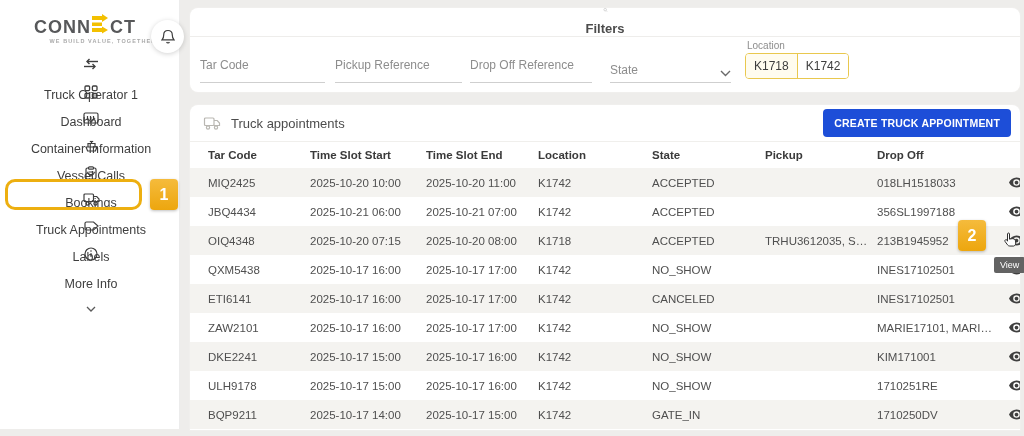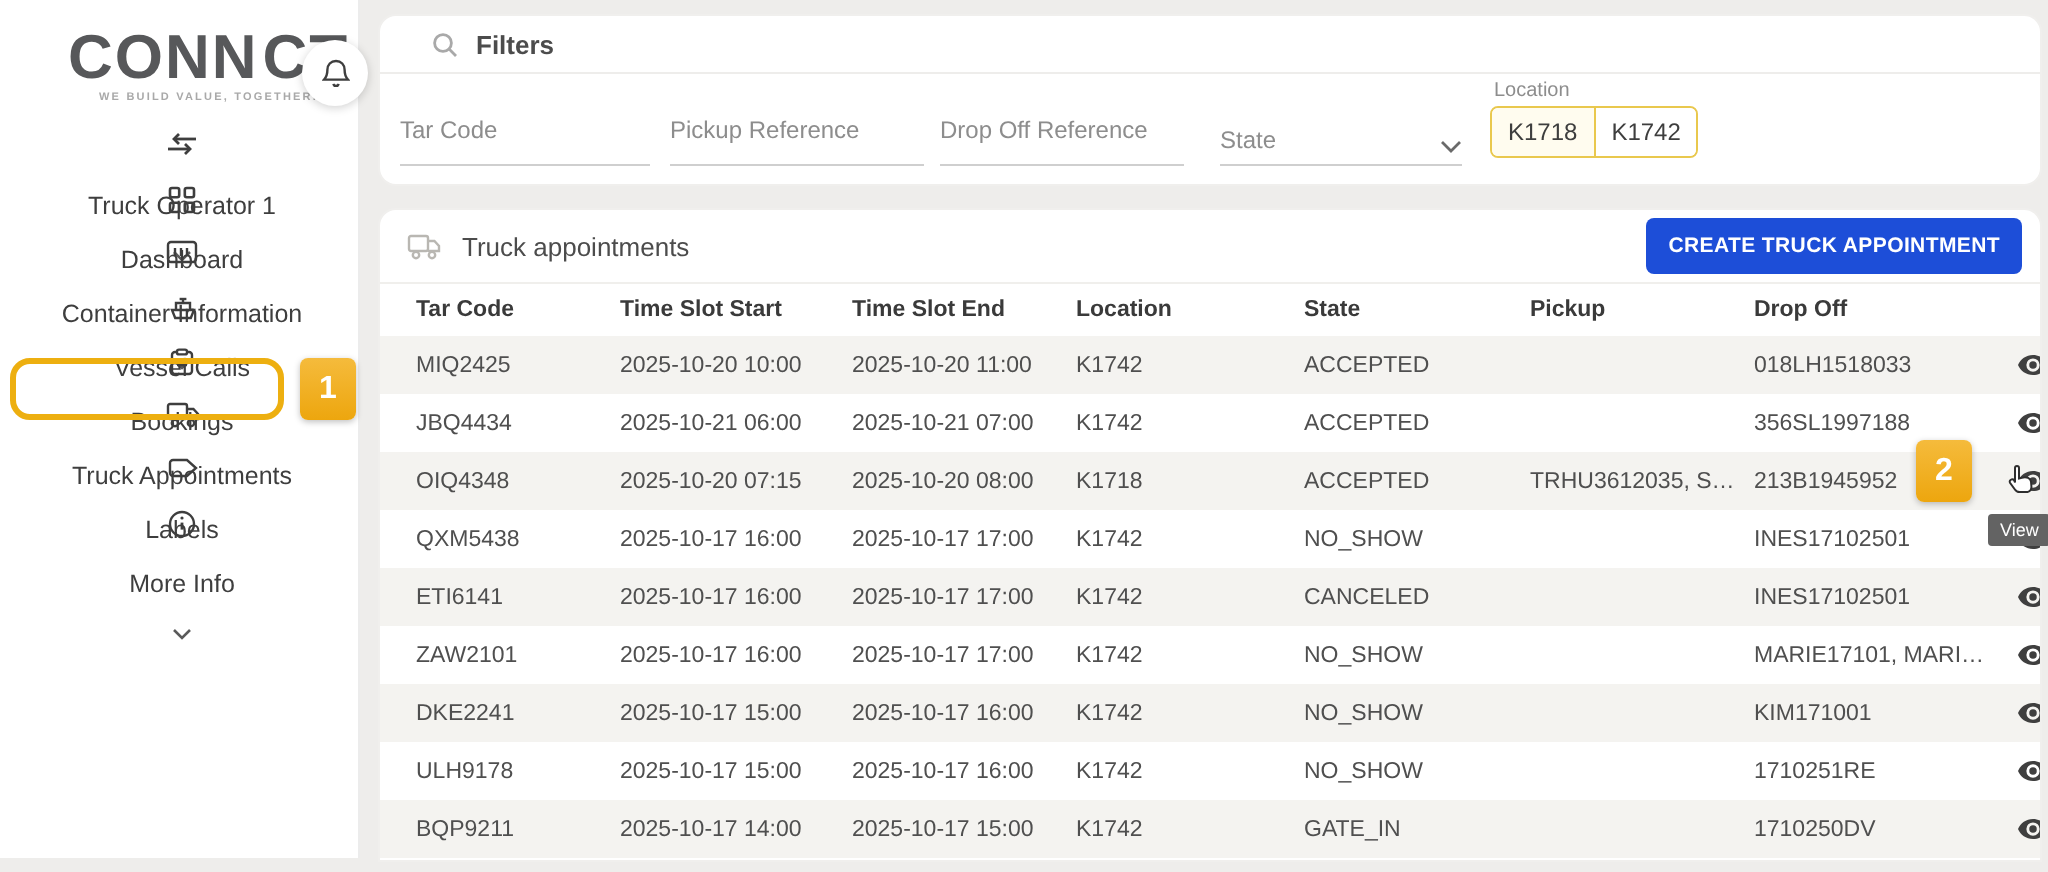--- a/index.html
+++ b/index.html
@@ -2,35 +2,35 @@
 <html><head>
 <meta charset="utf-8">
 <style>
   * { margin:0; padding:0; box-sizing:border-box; }
   html,body { width:1024px; height:436px; }
   body { font-family:"Liberation Sans", sans-serif; background:#eeedeb; overflow:hidden; position:relative; }
 
   
   .sidebar { position:absolute; left:0; top:0; width:180px; height:429px; background:#fff; border-right:1px solid #ececec; z-index:2; }
   .logo-wrap { padding:13px 18px 4px 34px; }
-  .logo-row { display:flex; align-items:baseline; font-weight:bold; font-size:31px; letter-spacing:1px; color:#57585a; line-height:1;text-align:right; }
+  .logo-row { display:flex; align-items:baseline; font-weight:bold; font-size:18px; letter-spacing:1px; color:#57585a; line-height:1;text-align:right; }
   .logo-row svg { margin:0 1px; position:relative; top:1px; }
   .tagline { font-size:5.5px; color:#a9a9a9; letter-spacing:1.1px; text-align:right; margin-top:2px; padding-right:2px; font-weight:bold; }
   .nav { margin-top:10px; }
   .nav-item { position:relative; display:flex; align-items:center; gap:13px; height:27px; padding:0 14px 0 17px; font-size:12.5px; color:#3e3e3e; cursor:pointer;flex-direction:column; }
   .nav-item .ic { width:17px; display:flex; justify-content:center; flex:0 0 17px; }
   .nav-item .lbl { flex:1; white-space:nowrap; }
   .chev { flex:0 0 10px; }
 
   
   .bell-btn { position:absolute; left:151px; top:20px; width:33px; height:33px; border-radius:50%; background:#fff; box-shadow:0 1px 5px rgba(0,0,0,.18); display:flex; align-items:center; justify-content:center; z-index:6; cursor:pointer; }
 
   
   .filter-card { position:absolute; left:190px; top:8px; width:830px; height:84px; background:#fff; border-radius:8px; box-shadow:0 0 0 1px #f0efed; z-index:1; }
-  .filter-head { height:29px; display:flex; align-items:center; gap:9px; padding:0 26px; border-bottom:1px solid #eeedeb; }
+  .filter-head { height:29px; display:flex; align-items:center; gap:9px; padding:0 13px; border-bottom:1px solid #eeedeb;flex-direction:column; }
   .filter-title { font-size:13px; color:#4c4c4c; font-weight:bold; }
   .filter-body { position:relative; height:54px; }
   .ffield { position:absolute; top:14px; height:32px; border-bottom:1px solid #cfcfcf; font-size:12px; color:#8d8d8d; cursor:text; }
   .ffield .flabel { padding-top:7px; }
   .f-tar { left:10px; width:125px; }
   .f-pick { left:145px; width:127px; }
   .f-drop { left:280px; width:122px; }
   .f-state { left:420px; width:121px; cursor:pointer; display:flex; justify-content:space-between; align-items:flex-end; padding-bottom:5px; }
   .f-state .flabel{ padding-top:0; }
   .loc-group { position:absolute; left:555px; top:3px; }

